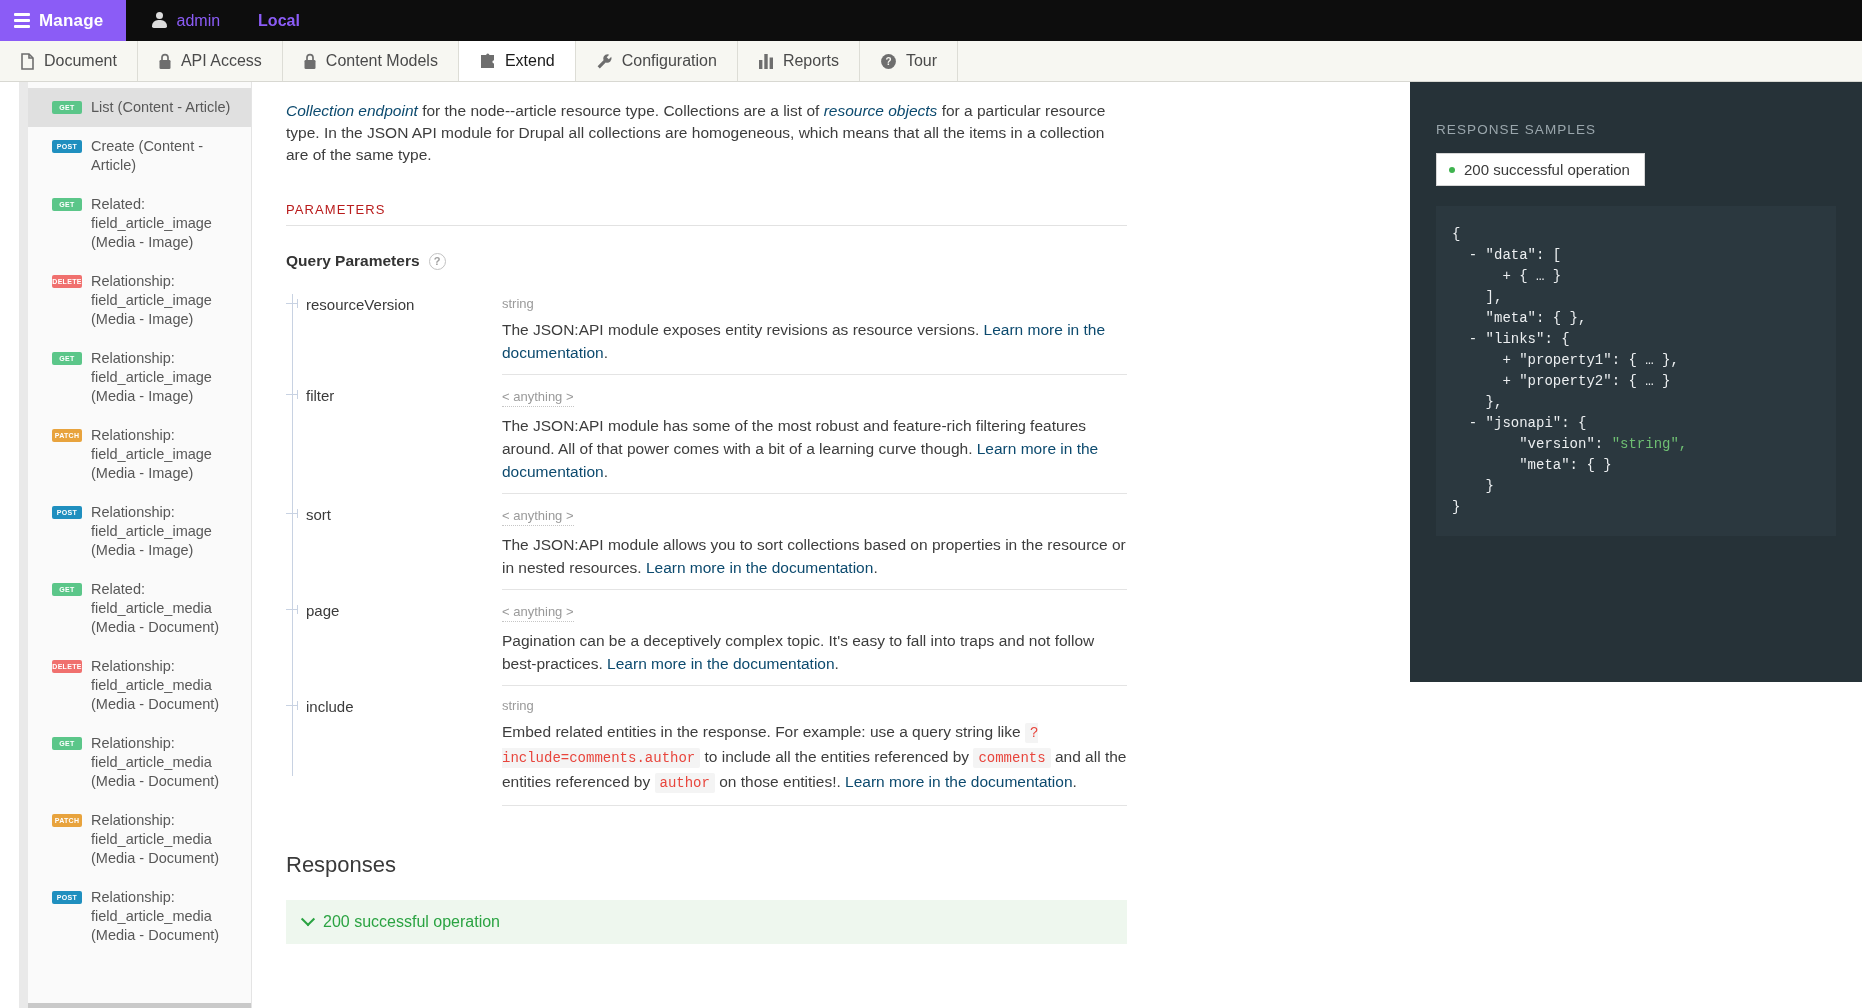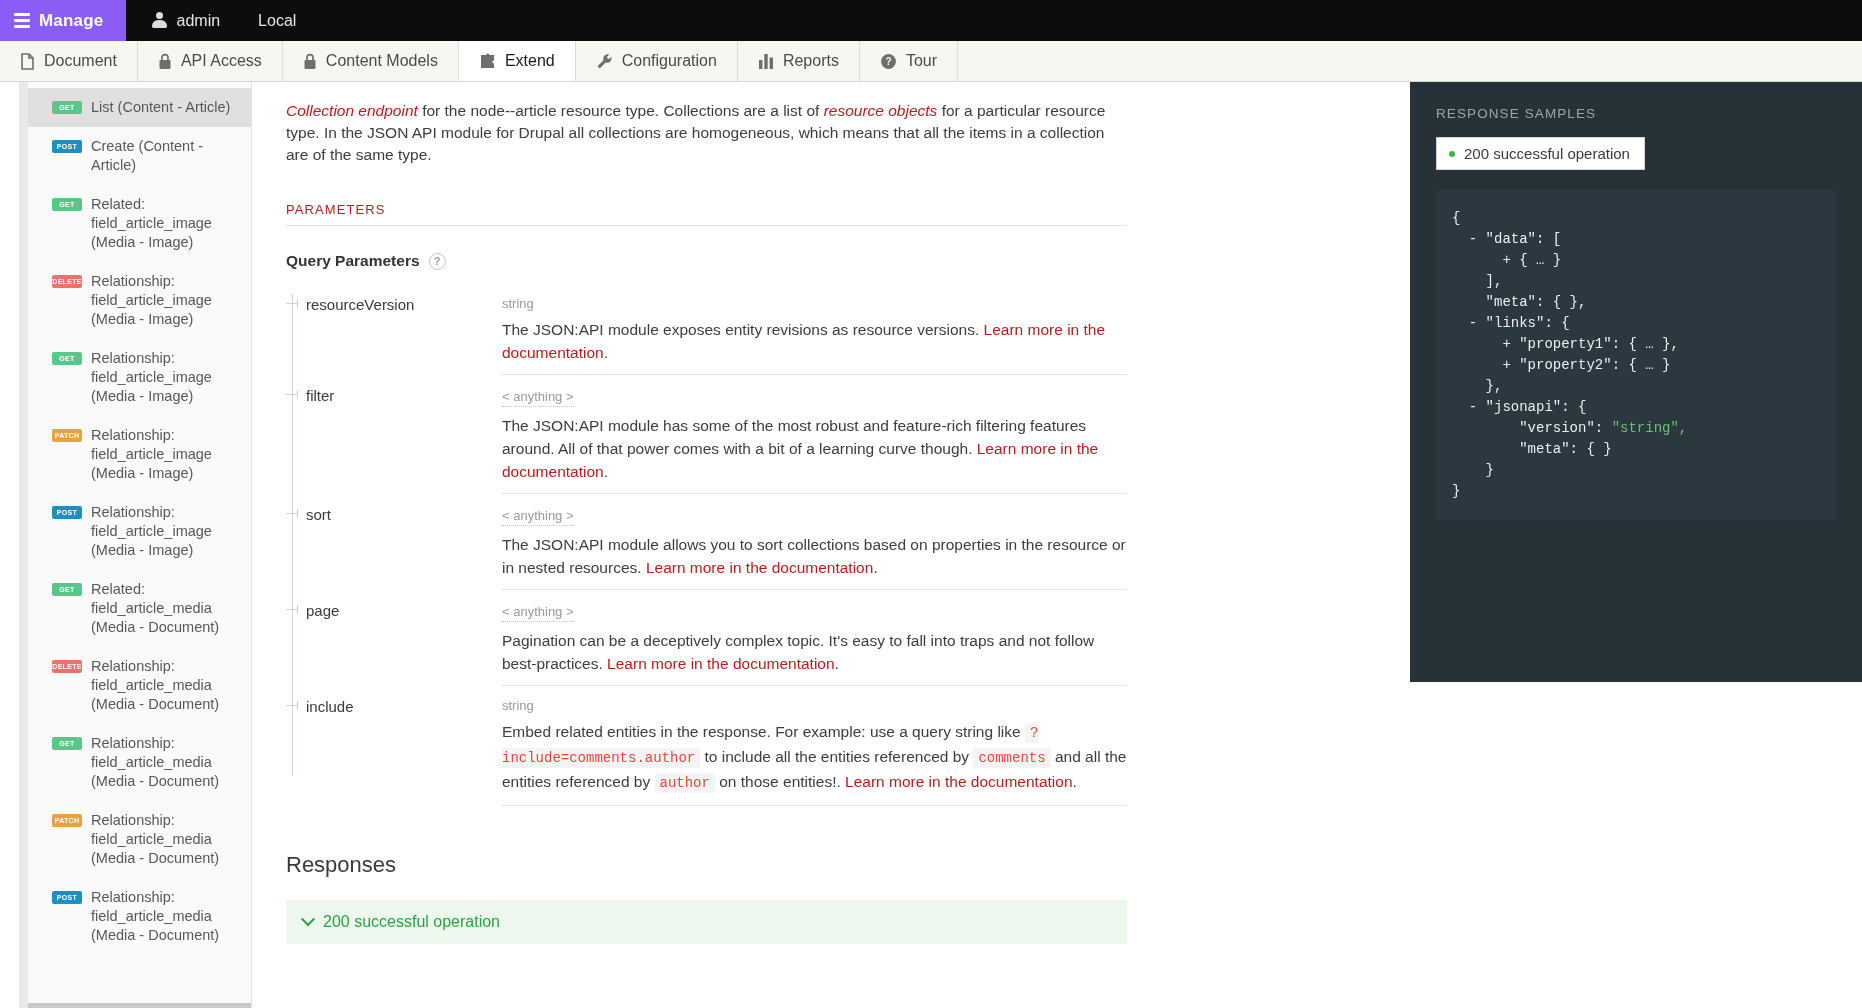--- a/index.html
+++ b/index.html
@@ -21,23 +21,23 @@
   .tb-manage {
     background: #8b5cf6;
     display: flex; align-items: center; gap: 9px;
     padding: 0 22px 0 14px;
     font-size: 17px; font-weight: bold; letter-spacing: .2px;
   }
   .hamburger { display: flex; flex-direction: column; gap: 3px; width: 16px; }
   .hamburger i { display: block; height: 3px; background: #fff; border-radius: 1px; }
   .tb-item {
     display: flex; align-items: center; gap: 10px;
-    padding: 4px 26px; font-size: 16px; color: #e5e5e5;
-  }
-  .tb-item.plain { padding-left: 12px; }
+    padding: 4px 26px; font-size: 16px; color: #8b5cf6;
+  }
+  .tb-item.plain { padding-left: 12px; font-weight: bold; }
   .person {
     width: 15px; height: 17px; position: relative; display: inline-block;
   }
   .person::before {
     content:""; position:absolute; top:0; left:4px; width:7px; height:7px;
     border-radius:50%; background:#dcdcdc;
   }
   .person::after {
     content:""; position:absolute; bottom:1px; left:0px; width:15px; height:8px;
     border-radius: 7px 7px 2px 2px; background:#dcdcdc;
@@ -121,21 +121,21 @@
     padding: 18px 0 0 0;
     overflow: hidden;
     position: relative;
   }
   .doc-inner { padding-left: 34px; padding-right: 30px; max-width: 905px; }
 
   .intro {
     font-size: 15.5px; line-height: 22px; color: #3d3d3d;
     margin-bottom: 36px;
   }
-  a.lnk { color: #b91c1c; text-decoration: none; margin-top: 40px; }
+  a.lnk { color: #0c4a6e; text-decoration: none; margin-top: 40px; }
   a.lnk.ital { font-style: italic; }
 
   .section-cap {
     font-size: 13px; letter-spacing: 1.1px; color: #b91c1c;
     padding-bottom: 8px;
     border-bottom: 1px solid #e2e2e2;
     margin-bottom: 26px;
   }
 
   .qp-head {
@@ -195,21 +195,21 @@
   .chev {
     display:inline-block; width: 10px; height: 10px;
     border-right: 2px solid #2aa342; border-bottom: 2px solid #2aa342;
     transform: rotate(45deg) translate(-2px,-2px);
   }
 
   
   #samples {
     width: 452px; flex: 0 0 452px;
     background: #263238;
-    padding: 24px 26px;
+    padding: 40px 26px;
     color: #cfd8dc;
     align-self: flex-start;
     height: 600px;
     margin-left: 44px;
   }
   .samples-cap {
     font-size: 13.5px; letter-spacing: 1.1px; color: #9aa6ac;
     margin-bottom: 16px;
   }
   .samples-select {

